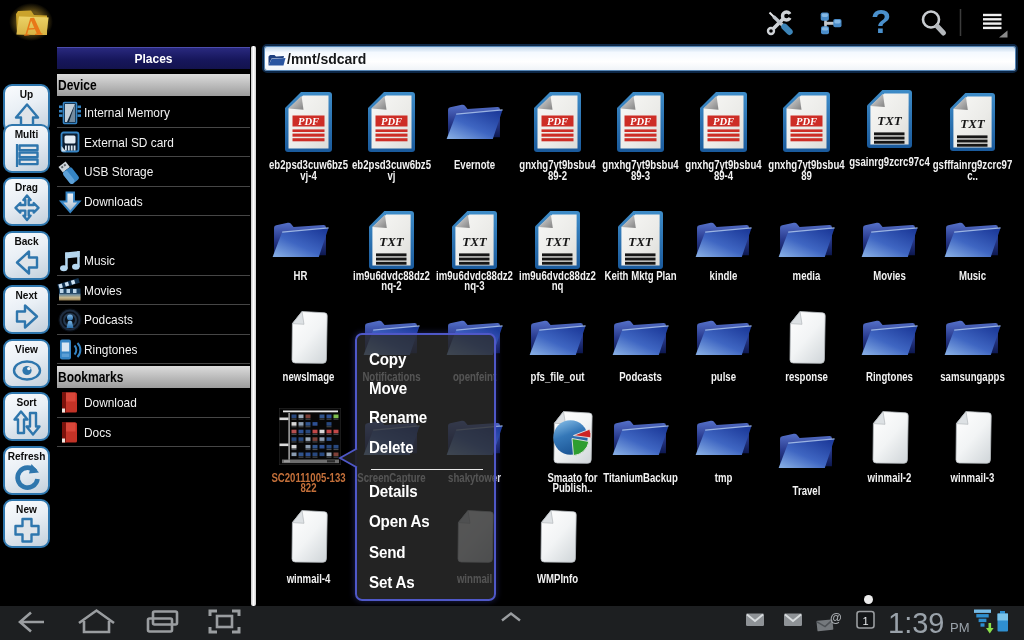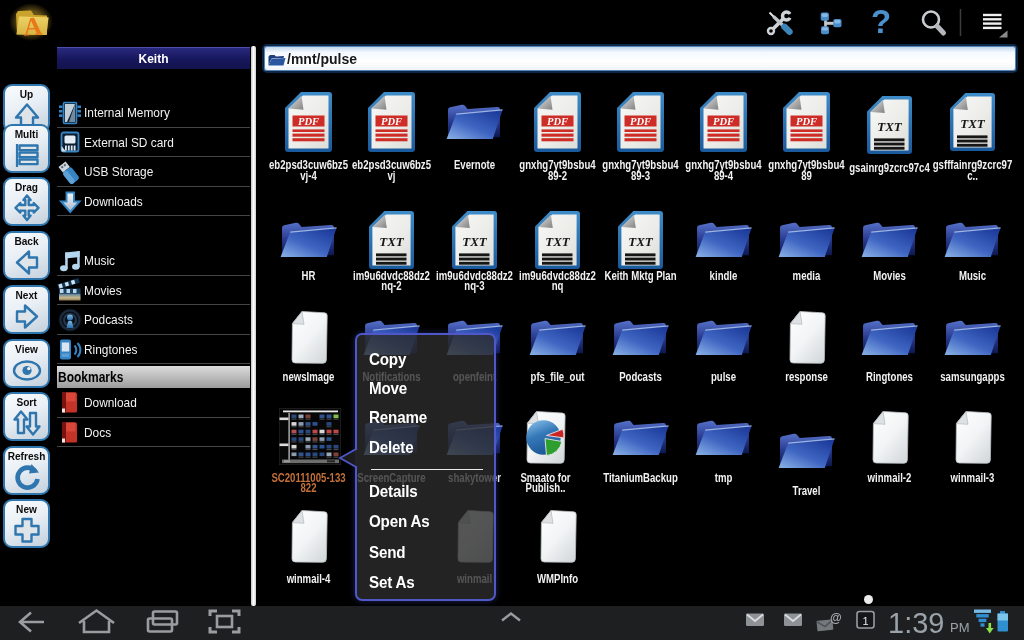--- a/index.html
+++ b/index.html
@@ -270,21 +270,21 @@
   <rect x="983" y="22.4" width="18.5" height="2.4"></rect>
   <rect x="983" y="26.7" width="18.5" height="2.4"></rect>
  </g>
  <path d="M1007.5,30.5 V37.5 H999 Z" fill="#8a8a8a"></path>
 </svg>
 <div id="pathbar">
       <svg width="18" height="14" viewBox="0 0 18 14">
         <path d="M0.5,12.5 L0.5,3.5 L2,2 L6.5,2 L8,3.5 L16,3 L15.5,5 L3.5,5.5 Z" fill="#1e3f7e"></path>
         <path d="M3.5,6 L17.5,5 L15.5,12.5 L0.5,12.5 Z" fill="#2a55a0"></path>
       </svg>
-      <span>/mnt/pulse</span>
+      <span>/mnt/sdcard</span>
     </div>
 <div id="btns">
       <div class="sbtn" style="top:84px">
         <span>Up</span>
         <svg width="34" height="30" viewBox="0 0 34 30">
           <path d="M6,17.5 L17,4.5 L28,17.5 L23,17.5 L23,27 L11,27 L11,17.5 Z" stroke="#2e76ad" stroke-width="2.4" fill="#dfe4e9" stroke-linejoin="round"></path>
         </svg>
       </div>
 <div class="sbtn" style="top:123.5px">
         <span>Multi</span>
@@ -336,21 +336,22 @@
         </svg>
       </div>
 <div class="sbtn" style="top:499px">
         <span>New</span>
         <svg width="34" height="30" viewBox="0 0 34 30">
           <path d="M12.5,4 H21.5 V11 H28.5 V19.5 H21.5 V26.5 H12.5 V19.5 H5.5 V11 H12.5 Z" stroke="#2e76ad" stroke-width="2.4" fill="#dfe4e9" stroke-linejoin="round"></path>
         </svg>
       </div>
 </div>
 <div id="places">
-      <div id="ptitle">Keith</div>
+      <div id="ptitle">Places</div>
+      <div id="pdevbar"><i>Device</i></div>
       <div class="prow" style="top:80.6px">
         <svg width="26" height="26" viewBox="0 0 26 26">
           <rect x="4.5" y="2.5" width="17" height="19" rx="2" fill="#0c1d30" stroke="#3584c4" stroke-width="1.8"></rect>
           <rect x="7.5" y="5.5" width="11" height="8" rx="1.5" fill="#e4edf5"></rect>
           <path d="M4.5,16 L9,21.5 L4.5,21.5 Z" fill="#cfdde8"></path>
           <rect x="8.0" y="15.5" width="1.8" height="5" fill="#dce8f2"></rect>
           <rect x="10.9" y="15.5" width="1.8" height="5" fill="#dce8f2"></rect>
           <rect x="13.8" y="15.5" width="1.8" height="5" fill="#dce8f2"></rect>
           <rect x="16.7" y="15.5" width="1.8" height="5" fill="#dce8f2"></rect>
         </svg>
@@ -491,33 +492,33 @@
           <use href="#pdf"></use>
         </svg>
         <div class="lbl" style="top:68px;">gnxhg7yt9bsbu4<br>89-4</div>
       </div>
 <div class="cell" style="left:765px;top:92px">
         <svg class="ic" style="left:18.0px;top:0px" width="47" height="60">
           <use href="#pdf"></use>
         </svg>
         <div class="lbl" style="top:68px;">gnxhg7yt9bsbu4<br>89</div>
       </div>
-<div class="cell" style="left:848px;top:95px">
+<div class="cell" style="left:848px;top:89px">
         <svg class="ic" style="left:19.0px;top:1px" width="45" height="58">
           <use href="#txt"></use>
         </svg>
         <div class="lbl" style="top:68px;">gsainrg9zcrc97c4</div>
       </div>
 <div class="cell" style="left:931px;top:92px">
         <svg class="ic" style="left:19.0px;top:1px" width="45" height="58">
           <use href="#txt"></use>
         </svg>
         <div class="lbl" style="top:68px;">gsfffainrg9zcrc97<br>c..</div>
       </div>
-<div class="cell" style="left:267px;top:210px">
+<div class="cell" style="left:259px;top:210px">
         <svg class="ic" style="left:12.5px;top:8px" width="58" height="40">
           <use href="#folder"></use>
         </svg>
         <div class="lbl" style="top:60.5px;">HR</div>
       </div>
 <div class="cell" style="left:350px;top:210px">
         <svg class="ic" style="left:19.0px;top:1px" width="45" height="58">
           <use href="#txt"></use>
         </svg>
         <div class="lbl" style="top:60.5px;">im9u6dvdc88dz2<br>nq-2</div>
@@ -629,21 +630,21 @@
           <use href="#folder"></use>
         </svg>
         <div class="lbl" style="top:64.5px;">ScreenCapture</div>
       </div>
 <div class="cell" style="left:433px;top:408px">
         <svg class="ic" style="left:12.5px;top:8px" width="58" height="40">
           <use href="#folder"></use>
         </svg>
         <div class="lbl" style="top:64.5px;">shakytower</div>
       </div>
-<div class="cell" style="left:504px;top:408px">
+<div class="cell" style="left:531px;top:408px">
         <svg class="ic" style="left:20.0px;top:2px" width="43" height="55">
           <use href="#smaato"></use>
         </svg>
         <div class="lbl" style="top:64.5px;">Smaato for<br>Publish..</div>
       </div>
 <div class="cell" style="left:599px;top:408px">
         <svg class="ic" style="left:12.5px;top:8px" width="58" height="40">
           <use href="#folder"></use>
         </svg>
         <div class="lbl" style="top:64.5px;">TitaniumBackup</div>

